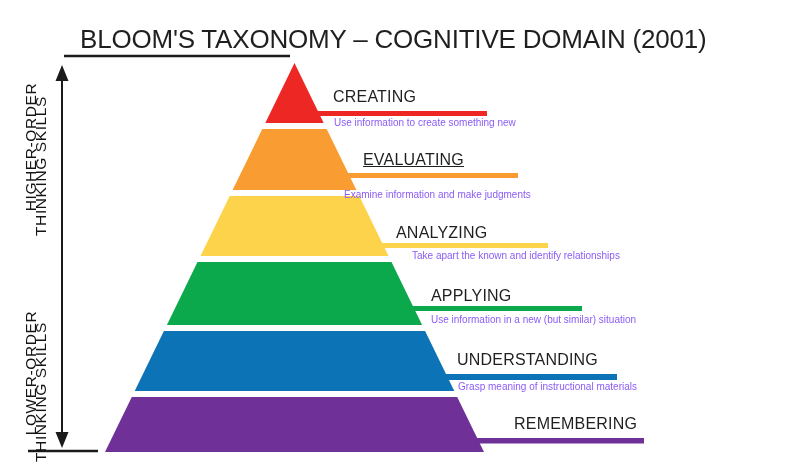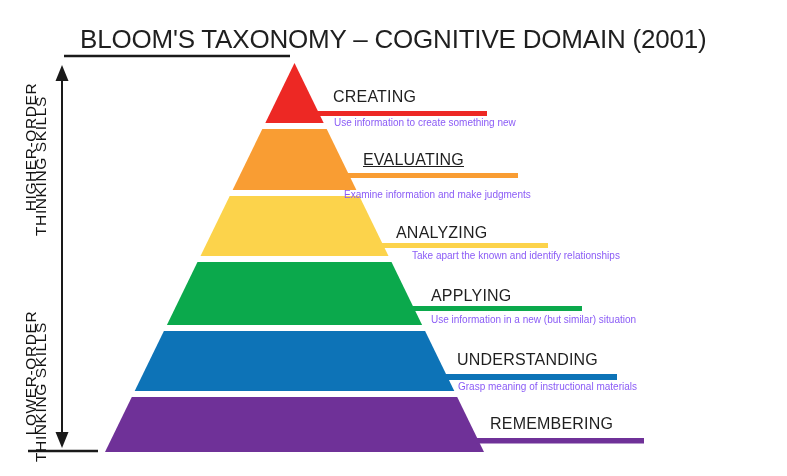--- a/index.html
+++ b/index.html
@@ -26,21 +26,21 @@
     letter-spacing:0.2px;white-space:nowrap;
   }
   .lvl-desc{
     position:absolute;font-size:10px;line-height:1.1;color:#8b5cf6;white-space:nowrap;
   }
   .ll0{left:333px;top:88px;}  .ld0{left:334px;top:117px;}
   .ll1{left:363px;top:151px;text-decoration:underline;} .ld1{left:344px;top:181px;margin-top:8px;}
   .ll2{left:396px;top:224px;} .ld2{left:396px;top:250px;margin-left:16px;}
   .ll3{left:431px;top:287px;} .ld3{left:431px;top:314px;text-align:right;}
   .ll4{left:457px;top:351px;} .ld4{left:458px;top:381px;}
-  .ll5{left:490px;top:415px;text-align:right;} .ld5{left:491px;top:445px;}
+  .ll5{left:514px;top:415px;text-align:right;} .ld5{left:491px;top:445px;}
 </style>
 </head>
 <body>
 
 <div class="stage">
 
   <svg class="svg-layer" viewBox="0 0 787 476">
 
     <line x1="64" y1="56" x2="290" y2="56" stroke="#1a1a1a" stroke-width="2.5"></line>
 

